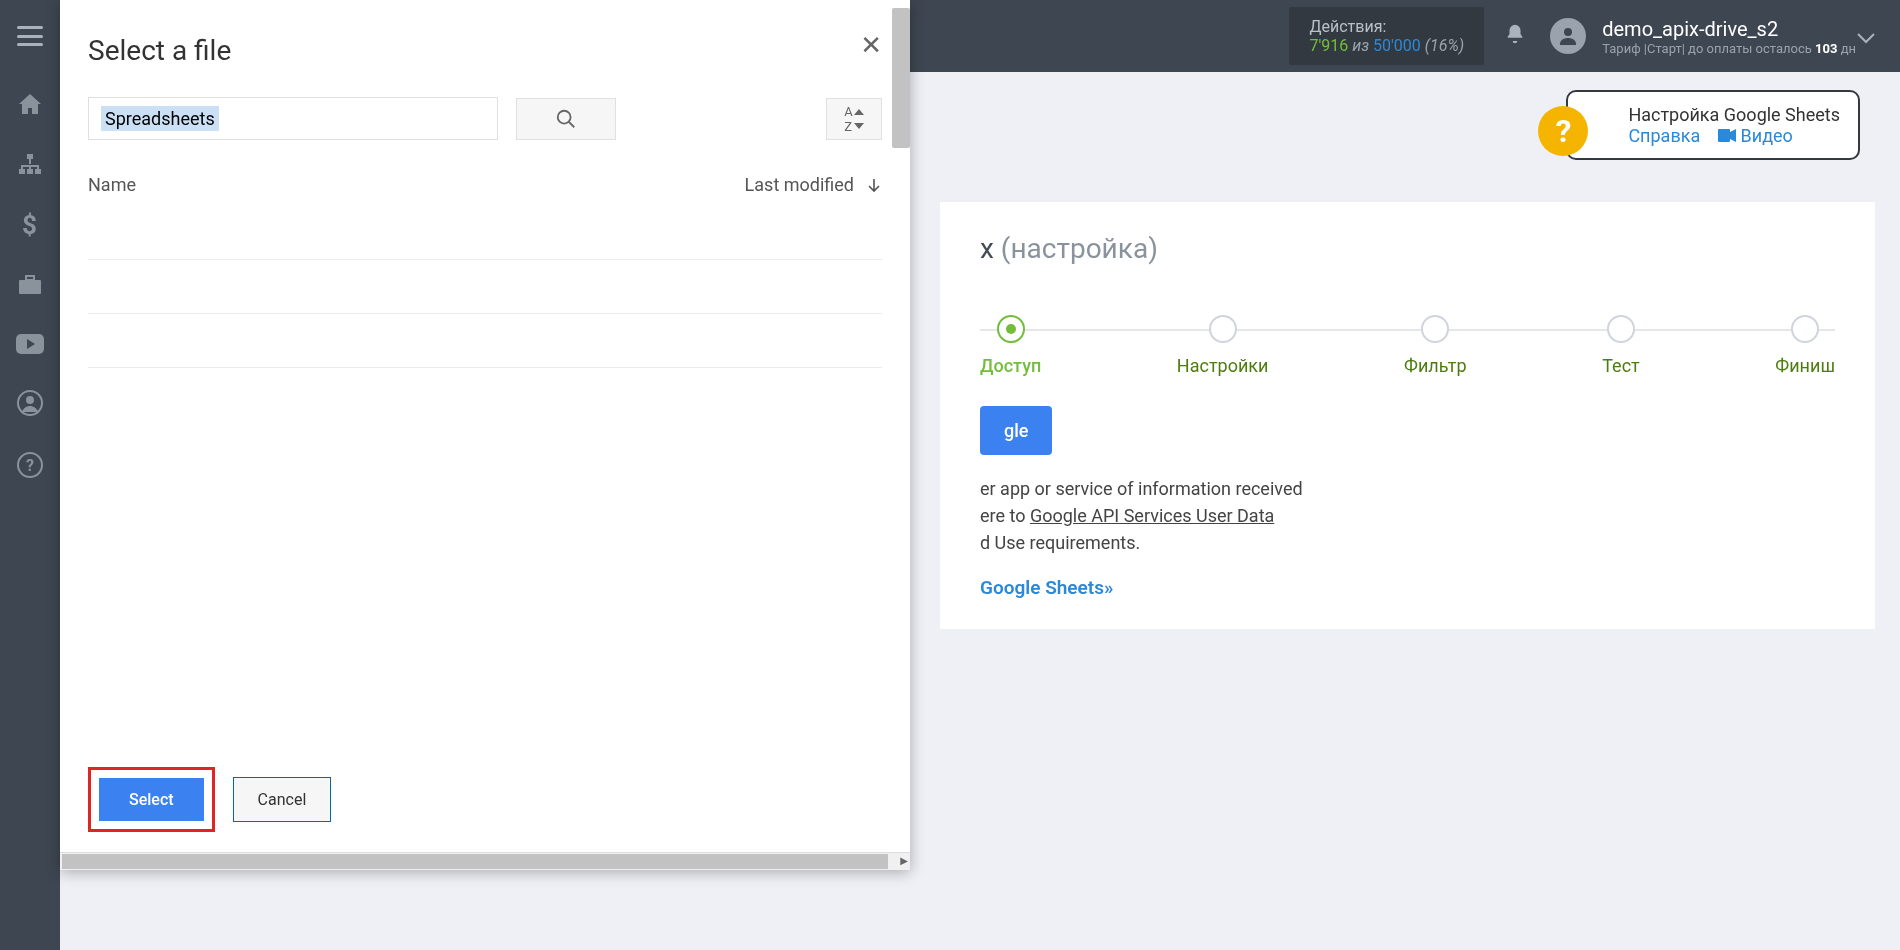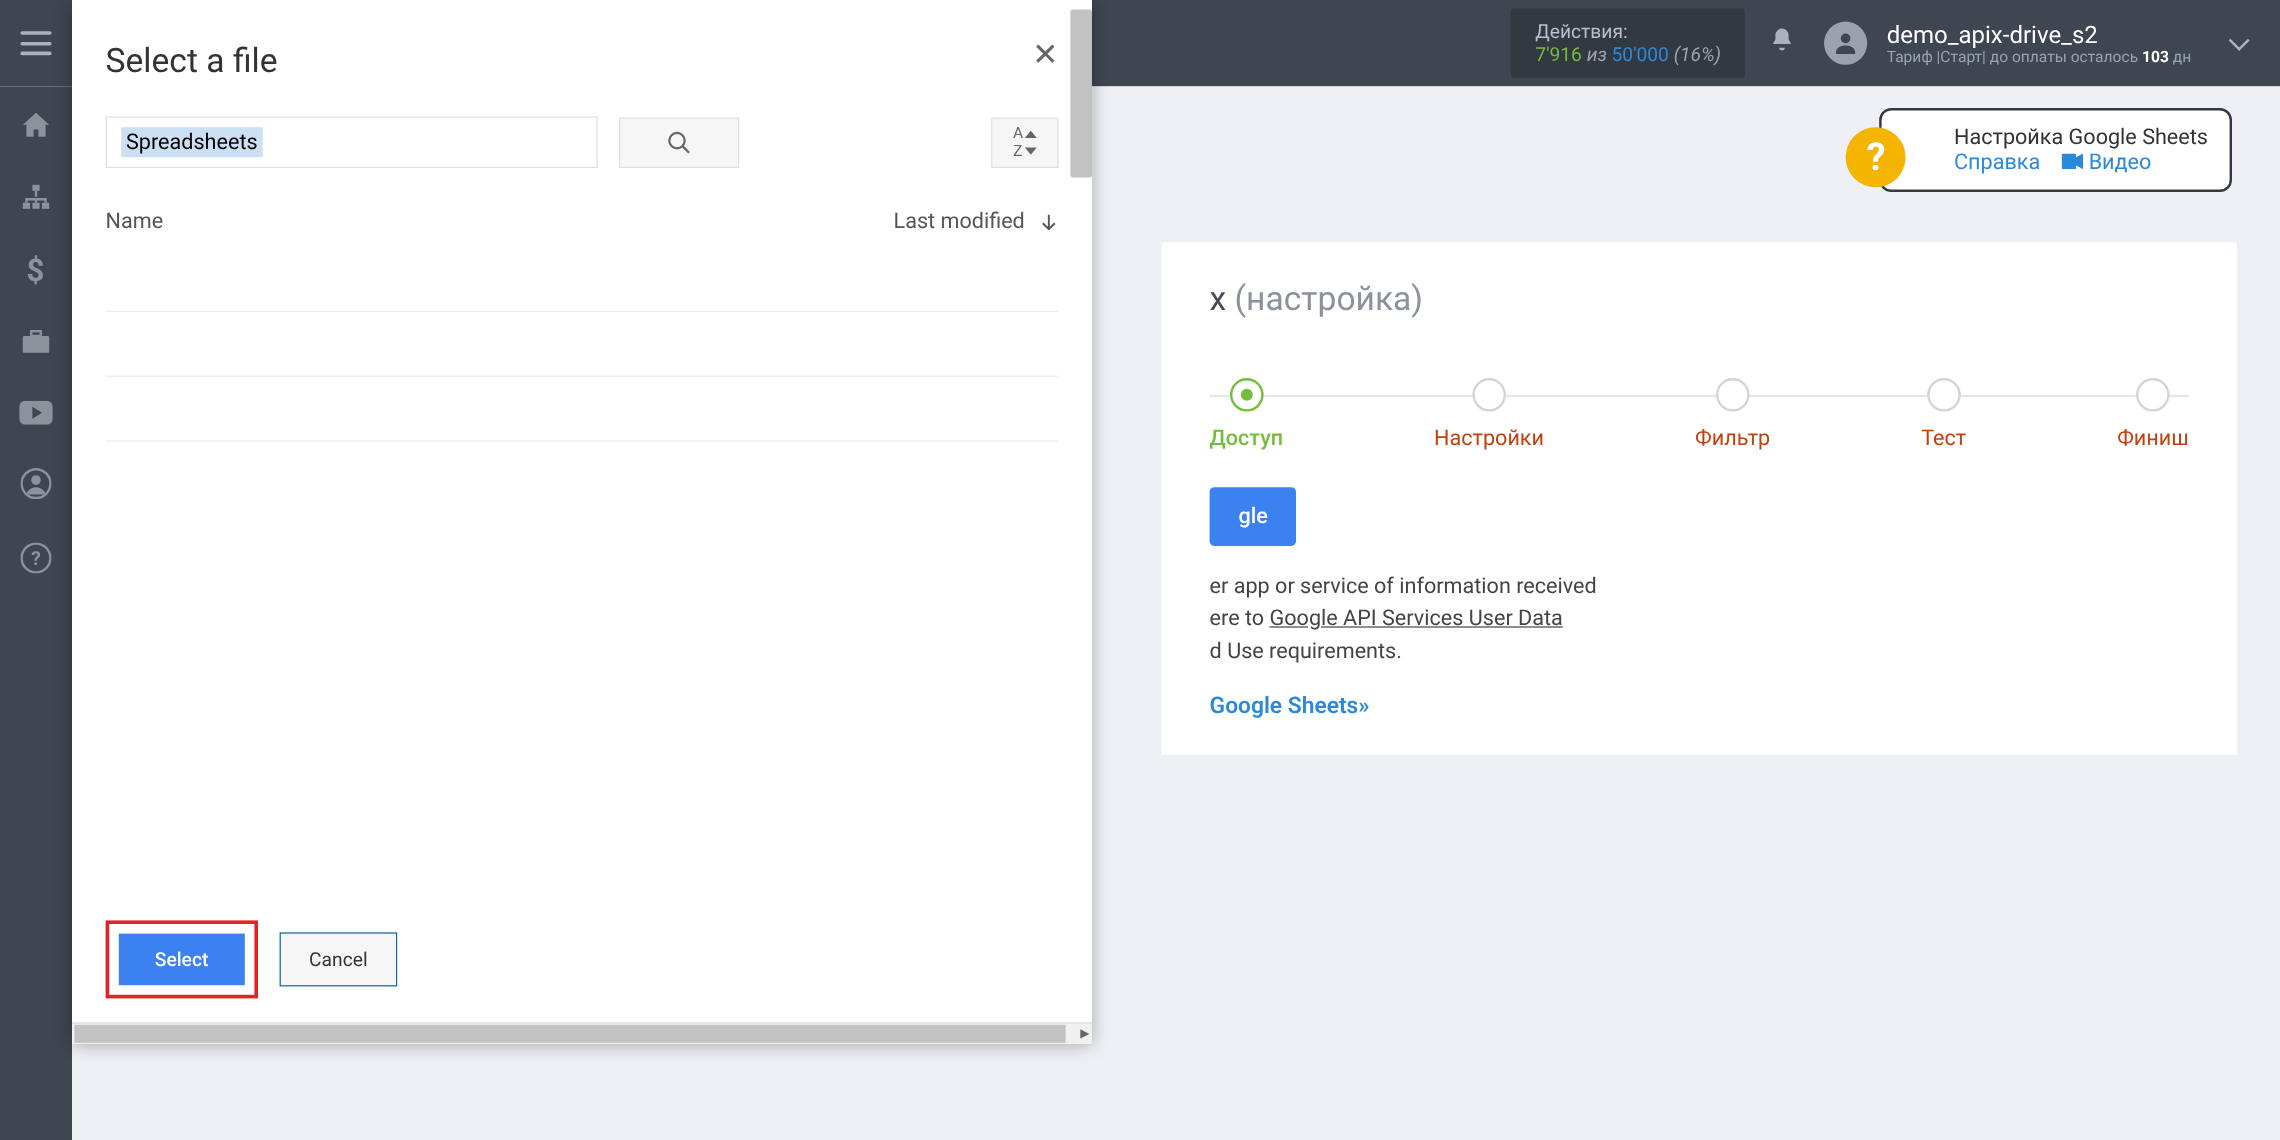--- a/index.html
+++ b/index.html
@@ -9,50 +9,50 @@
 .topbar { height: 72px; background: #3e4651; display: flex; align-items: center; color: #aab2bd; }
 .hamburger { width: 60px; display: flex; justify-content: center; cursor: pointer; }
 .hamburger-icon { width: 26px; height: 20px; display: flex; flex-direction: column; justify-content: space-between; }
 .hamburger-icon span { height: 3px; background: #aab2bd; border-radius: 2px; }
 .topbar-spacer { flex: 1; }
 .actions-box { background: #323940; padding: 10px 20px; margin-right: 20px; border-radius: 2px; }
 .actions-title { font-size: 16px; color: #b8c0ca; }
 .actions-stats { font-size: 16px; }
 .bell { margin-right: 24px; font-size: 22px; }
 .user-circle { width: 36px; height: 36px; background: #9aa3ad; border-radius: 50%; margin-right: 16px; display: flex; align-items: center; justify-content: center; }
-.user-info { margin-right: 30px; }
+.user-info { }
 .user-name { font-size: 20px; color: #fff; }
 .user-tariff { font-size: 13px; color: #9aa3ad; }
 .chevron-down { margin-right: 24px; font-size: 22px; }
 
 
 .sidebar { position: absolute; top: 72px; left: 0; width: 60px; bottom: 0; background: #3e4651; display: flex; flex-direction: column; align-items: center; padding-top: 20px; gap: 30px; }
 .sidebar-item { color: #8a929c; font-size: 24px; cursor: pointer; }
 
 
 .main { position: absolute; top: 72px; left: 60px; right: 0; bottom: 0; background: #eef0f6; }
 
 
 .help-badge { position: absolute; top: 18px; right: 40px; background: #fff; border: 2px solid #323940; border-radius: 10px; padding: 12px 18px 12px 60px; }
 .help-q { position: absolute; left: -30px; top: 14px; width: 50px; height: 50px; background: #f5b400; border-radius: 50%; display: flex; align-items: center; justify-content: center; font-size: 32px; color: #fff; font-weight: bold; }
 .help-title { font-size: 18px; color: #333; }
 .help-links { font-size: 18px; }
 .help-links a { color: #2b89d9; text-decoration: none; }
 
 
-.card { position: absolute; top: 130px; left: 880px; right: 36px; background: #fff; padding: 30px 40px; margin-left: 28px; }
+.card { position: absolute; top: 130px; left: 880px; right: 25px; background: #fff; padding: 30px 40px; }
 .card-title { font-size: 28px; color: #454b54; }
 .card-title .suffix { color: #8a929c; }
 .steps { display: flex; justify-content: space-between; align-items: center; margin: 50px 0 30px; position: relative; }
 .steps::before { content: ""; position: absolute; top: 14px; left: 0; right: 0; height: 2px; background: #e4e6ea; z-index: 0; }
 .step { display: flex; flex-direction: column; align-items: center; z-index: 1; }
 .step-circle { width: 28px; height: 28px; border: 2px solid #d0d4dc; border-radius: 50%; background: #fff; }
 .step.active .step-circle { border-color: #74bd3b; }
 .step.active .step-circle::after { content: ""; display: block; width: 10px; height: 10px; background: #74bd3b; border-radius: 50%; margin: 7px auto; }
-.step-label { margin-top: 12px; font-size: 18px; color: #c2410c; }
+.step-label { margin-top: 12px; font-size: 18px; color: #4d7c0f; }
 .step.active .step-label { color: #74bd3b; font-weight: 500; }
 
 .gbtn { display: inline-block; background: #3b82f0; color: #fff; padding: 14px 24px; border-radius: 4px; font-size: 18px; font-weight: 500; margin-bottom: 20px; }
 .disclosure-text { font-size: 18px; color: #444; line-height: 1.5; }
 .disclosure-text a { color: #444; text-decoration: underline; }
 .instruction-link { display: block; margin-top: 20px; font-size: 19px; color: #2b89d9; font-weight: 600; text-decoration: none; }
 
 
 .picker { position: absolute; top: 0; left: 60px; width: 850px; height: 870px; background: #fff; box-shadow: 0 2px 14px rgba(0,0,0,0.3); display: flex; flex-direction: column; }
 .picker-body { padding: 34px 28px 0 28px; flex: 1; position: relative; }

